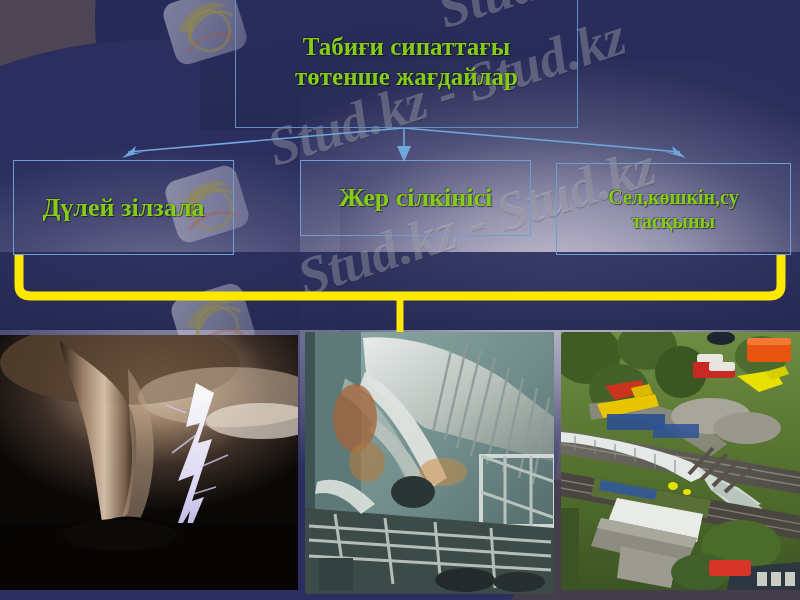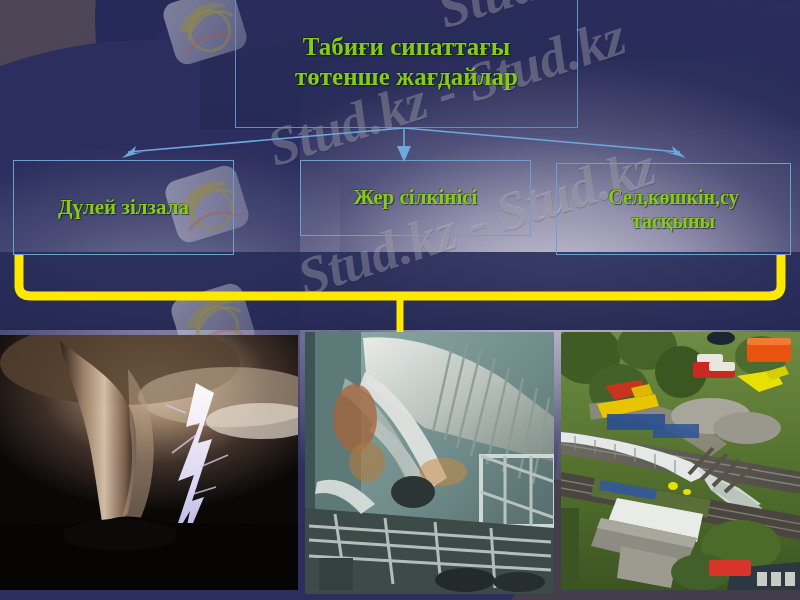--- a/index.html
+++ b/index.html
@@ -91,21 +91,21 @@
     text-shadow:1px 1px 1px rgba(0,0,0,.55), -1px -1px 0 rgba(0,0,0,.25);
     line-height:1.22;
     padding:0 6px;
   }
   #title-box{left:235px;top:-4px;width:343px;height:132px;border-color:#5f8fc4;}
   #title-box .lbl{font-size:25px;}
 
   #box-1{left:13px;top:160px;width:221px;height:95px;}
   #box-2{left:300px;top:160px;width:231px;height:76px;}
   #box-3{left:556px;top:163px;width:235px;height:92px;}
-  #box-1 .lbl,#box-2 .lbl{font-size:21px;}
+  #box-1 .lbl,#box-2 .lbl{font-size:26px;}
   #box-3 .lbl{font-size:20px;}
 
   
   #connectors{position:absolute;left:0;top:0;width:800px;height:340px;}
 
   
   #photos{
     position:absolute;left:0;top:330px;width:800px;height:270px;
     display:flex;
   }

